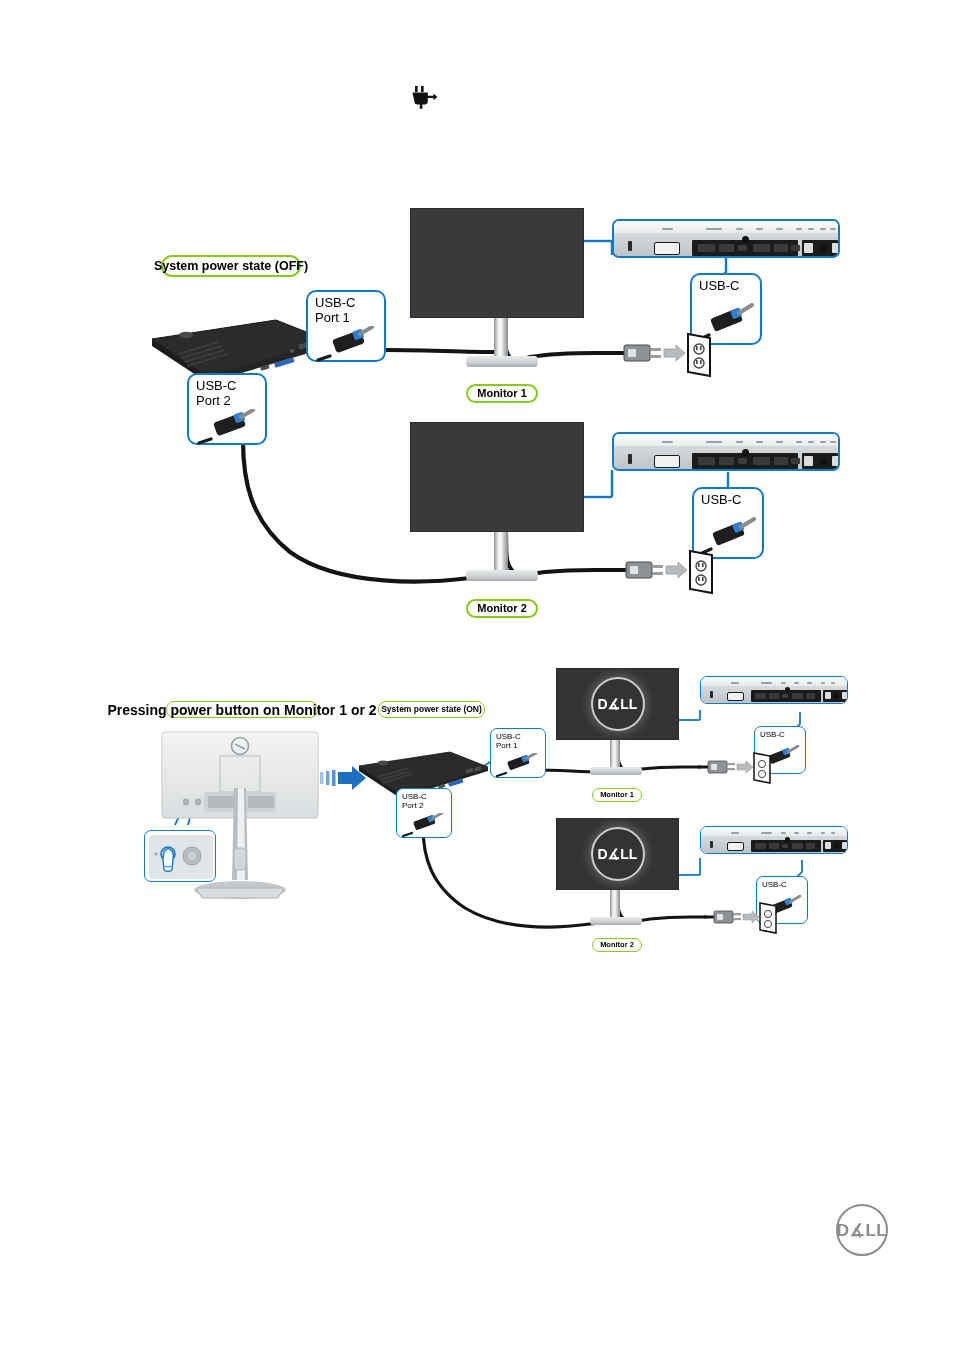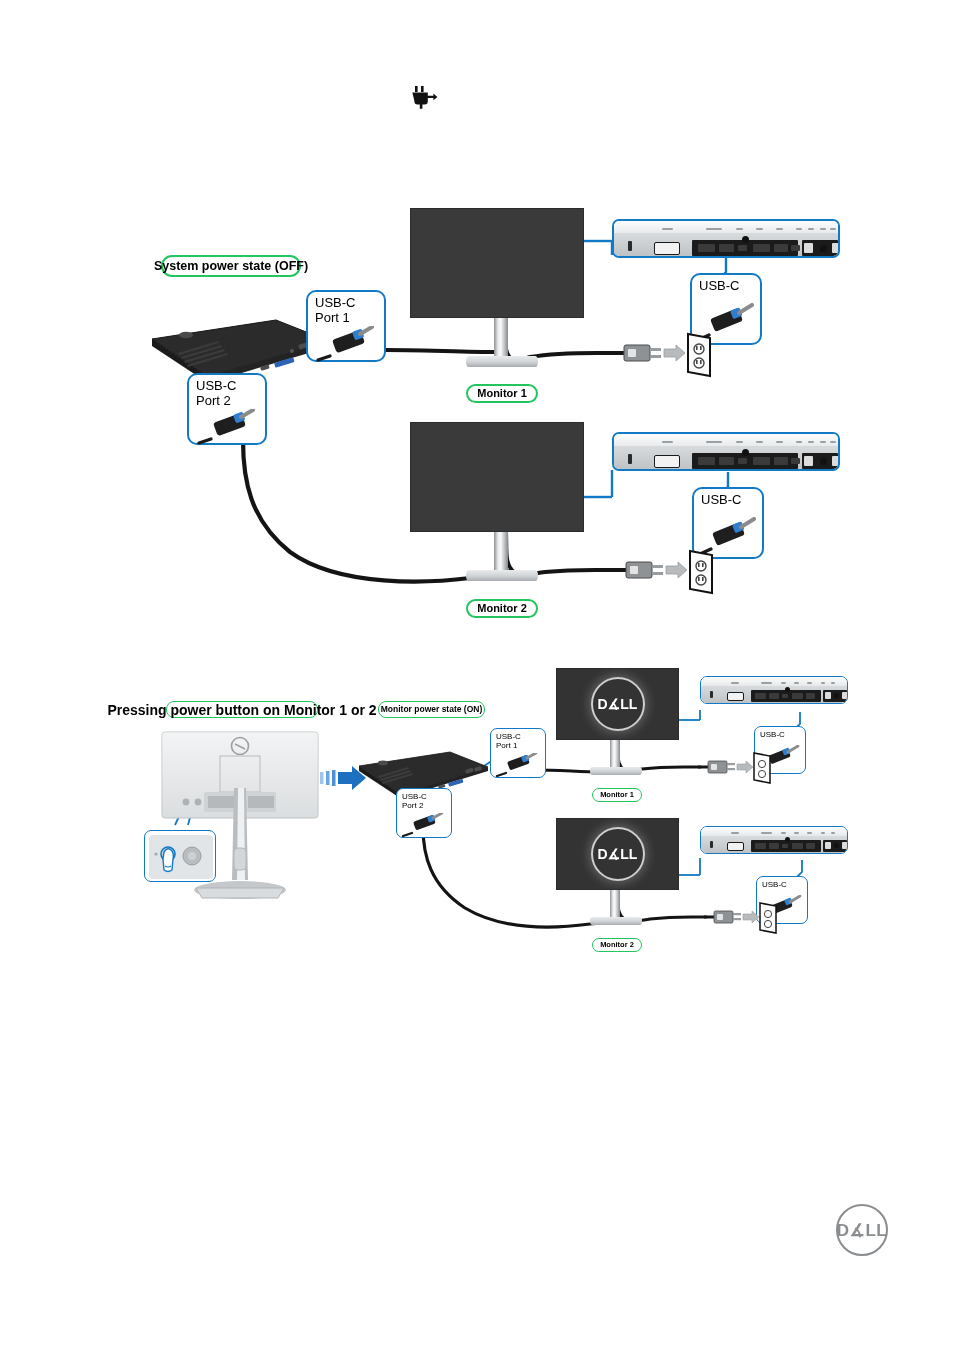--- a/index.html
+++ b/index.html
@@ -16,21 +16,21 @@
     overflow: hidden;
   }
   .page { position: absolute; inset: 0; }
 
   
   .abs { position: absolute; }
 
   
   .pill {
     position: absolute;
-    border: 2px solid #22c55e;
+    border: 2px solid #84cc16;
     border-radius: 11px;
     background: #fff;
     color: #000;
     display: flex;
     align-items: center;
     justify-content: center;
     white-space: nowrap;
     line-height: 1;
     font-weight: 600;
   }
@@ -420,21 +420,21 @@
 
       <path d="M175 175 L 182 160" stroke="#1279c6" stroke-width="1.8" fill="none"></path>
       <path d="M188 175 L 192 160" stroke="#1279c6" stroke-width="1.8" fill="none"></path>
     </svg>
 
     <div class="pill sm" style="left:166px; top:51px; width:152px; height:17px; font-size:14px;">
       <span>Pressing power button on Monitor 1 or 2</span>
     </div>
 
     <div class="pill sm" style="left:378px; top:51px; width:107px; height:17px; font-size:8.5px;">
-      <span>Monitor power state (ON)</span>
+      <span>System power state (ON)</span>
     </div>
 
     <div class="abs" style="left:160px; top:80px; width:160px; height:180px;">
       <svg width="160" height="180" viewBox="0 0 160 180">
 
         <rect x="2" y="2" width="156" height="86" rx="3" fill="#e9ebec" stroke="#bcc0c3"></rect>
         <rect x="2" y="2" width="156" height="86" rx="3" fill="url(#g1)" opacity="0.45"></rect>
         <defs>
           <linearGradient id="g1" x1="0" y1="0" x2="0" y2="1">
             <stop offset="0" stop-color="#ffffff"></stop>

